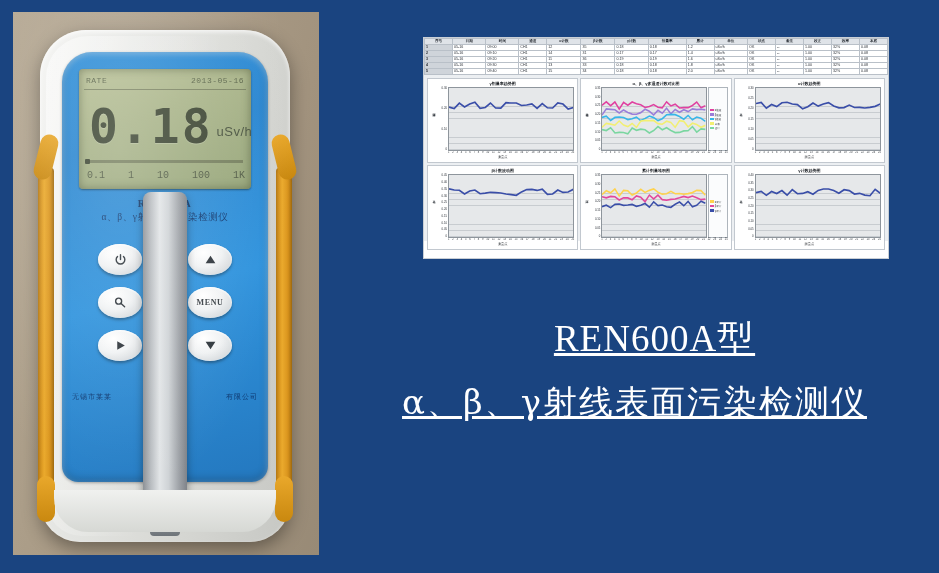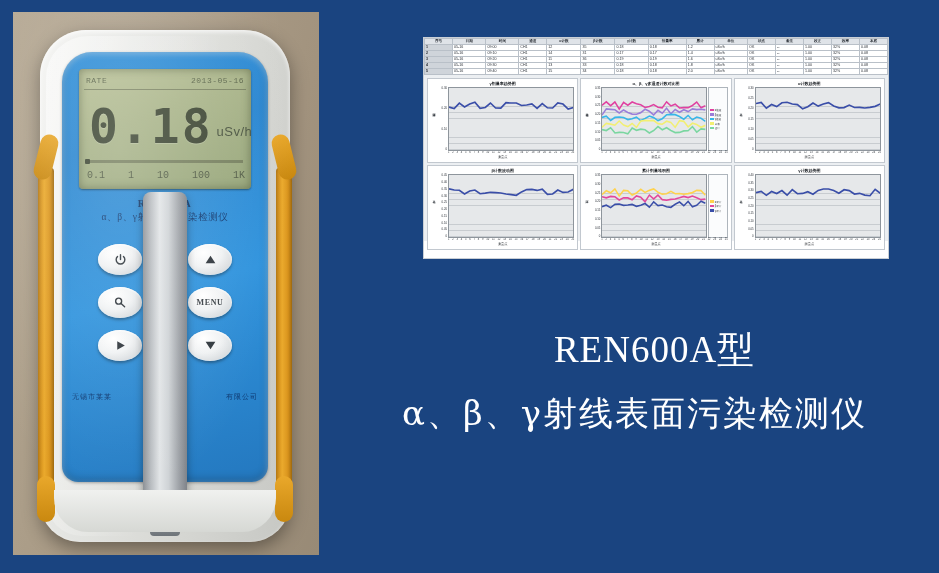--- a/index.html
+++ b/index.html
@@ -209,21 +209,21 @@
   }
   .sw-legend span{ display:flex; align-items:center; gap:1px; font-size:2.6px; color:#30353b; }
   .sw-legend i{ width:4px; height:2.5px; display:inline-block; }
   .sw-xticks{
     margin-left:17px; display:flex; justify-content:space-between;
     font-size:2.6px; color:#2a2f36; line-height:4px;
   }
   .sw-xlab{ text-align:center; font-size:3.2px; color:#1d2126; line-height:5px; }
 
   
-  .headline{ position:absolute; left:330px; top:325px; width:609px; color:#ffffff; }
+  .headline{ position:absolute; left:330px; top:314px; width:609px; color:#ffffff;text-decoration:underline; }
   .h-model{
     font-family:"Liberation Serif", serif;
     font-size:37px; letter-spacing:1px; text-align:center;
     padding-left:40px;
   }
   .h-desc{
     font-family:"DejaVu Serif", serif;
     font-size:34px; letter-spacing:2px; margin-top:16px; text-align:center;
     white-space:nowrap;
   }

